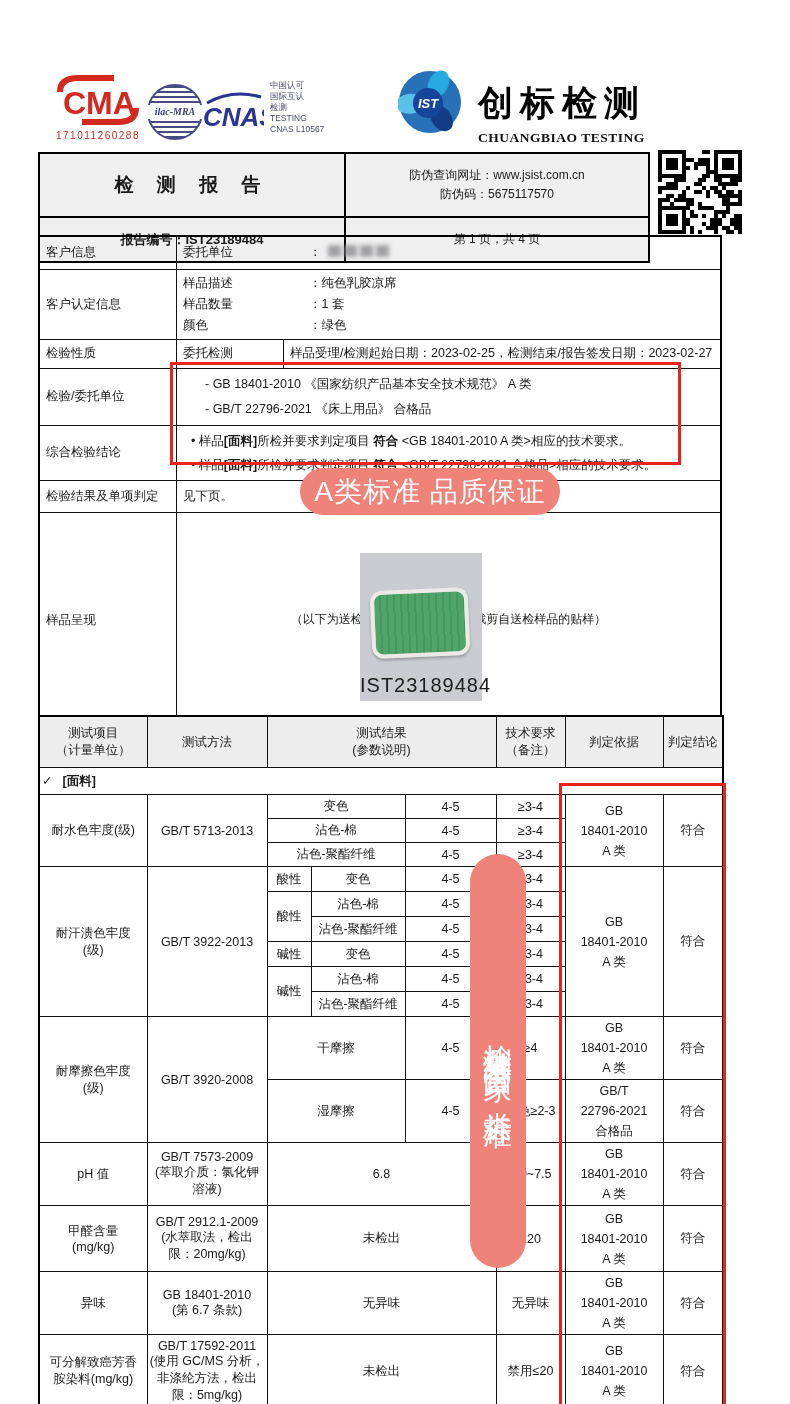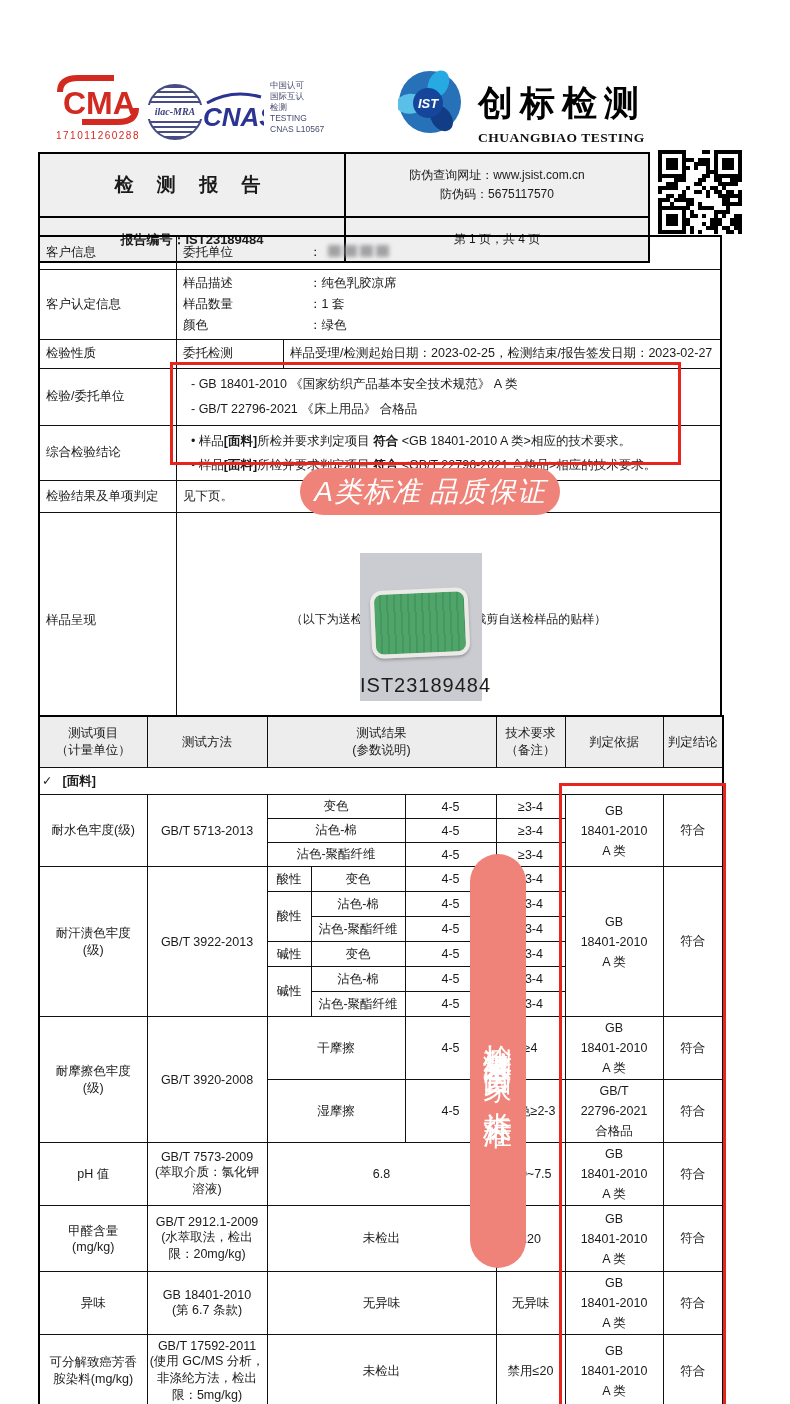--- a/index.html
+++ b/index.html
@@ -69,21 +69,21 @@
   .check{margin-right:10px;}
   .pre{white-space:pre-line;}
   .basis{line-height:1.6;}
 
   
   .anno{position:absolute;border:3px solid var(--annotation_red);z-index:4;}
   .box1{left:170px;top:362px;width:505px;height:97px;}
   .box2{left:559px;top:783px;width:161px;height:621px;border-bottom:none;}
   .stamp-h{position:absolute;left:300px;top:468px;width:260px;height:47px;background:var(--stamp);
         border-radius:26px;color:#fff;font-size:28px;text-align:center;line-height:47px;
-        letter-spacing:1px;z-index:5;font-style:italic;}
+        letter-spacing:1px;z-index:5;}
   .stamp-v{position:absolute;left:470px;top:854px;width:56px;height:414px;background:var(--stamp);
         border-radius:28px;color:#fff;writing-mode:vertical-rl;text-orientation:upright;
         font-size:29px;letter-spacing:4px;text-align:center;line-height:56px;z-index:5;}
 </style>
 </head>
 <body>
 
 <div class="page">
 
   <div class="cma">
@@ -404,21 +404,21 @@
         <div style="line-height:21px"><span class="field">颜色</span><span>：</span><span>绿色</span></div>
       </td>
     </tr>
     <tr style="height:29px">
       <td class="lbl">检验性质</td>
       <td class="w-type">委托检测</td>
       <td>样品受理/检测起始日期：2023-02-25，检测结束/报告签发日期：2023-02-27</td>
     </tr>
     <tr style="height:56px">
       <td class="lbl">检验/委托单位</td>
-      <td colspan="2" style="padding-left:14px">
+      <td colspan="2" style="padding-left:28px">
         <div class="ln">- GB 18401-2010 《国家纺织产品基本安全技术规范》 A 类</div>
         <div class="ln">- GB/T 22796-2021 《床上用品》 合格品</div>
       </td>
     </tr>
     <tr style="height:50px">
       <td class="lbl">综合检验结论</td>
       <td colspan="2" style="padding-left:14px">
         <div class="ln2"><span>• 样品</span><span style="font-weight: bold;">[面料]</span><span>所检并要求判定项目 </span><span style="font-weight: bold;">符合</span><span> &lt;GB 18401-2010 A 类&gt;相应的技术要求。</span></div>
         <div class="ln2"><span>• 样品</span><span style="font-weight: bold;">[面料]</span><span>所检并要求判定项目 </span><span style="font-weight: bold;">符合</span><span> &lt;GB/T 22796-2021 合格品&gt;相应的技术要求。</span></div>
       </td>

